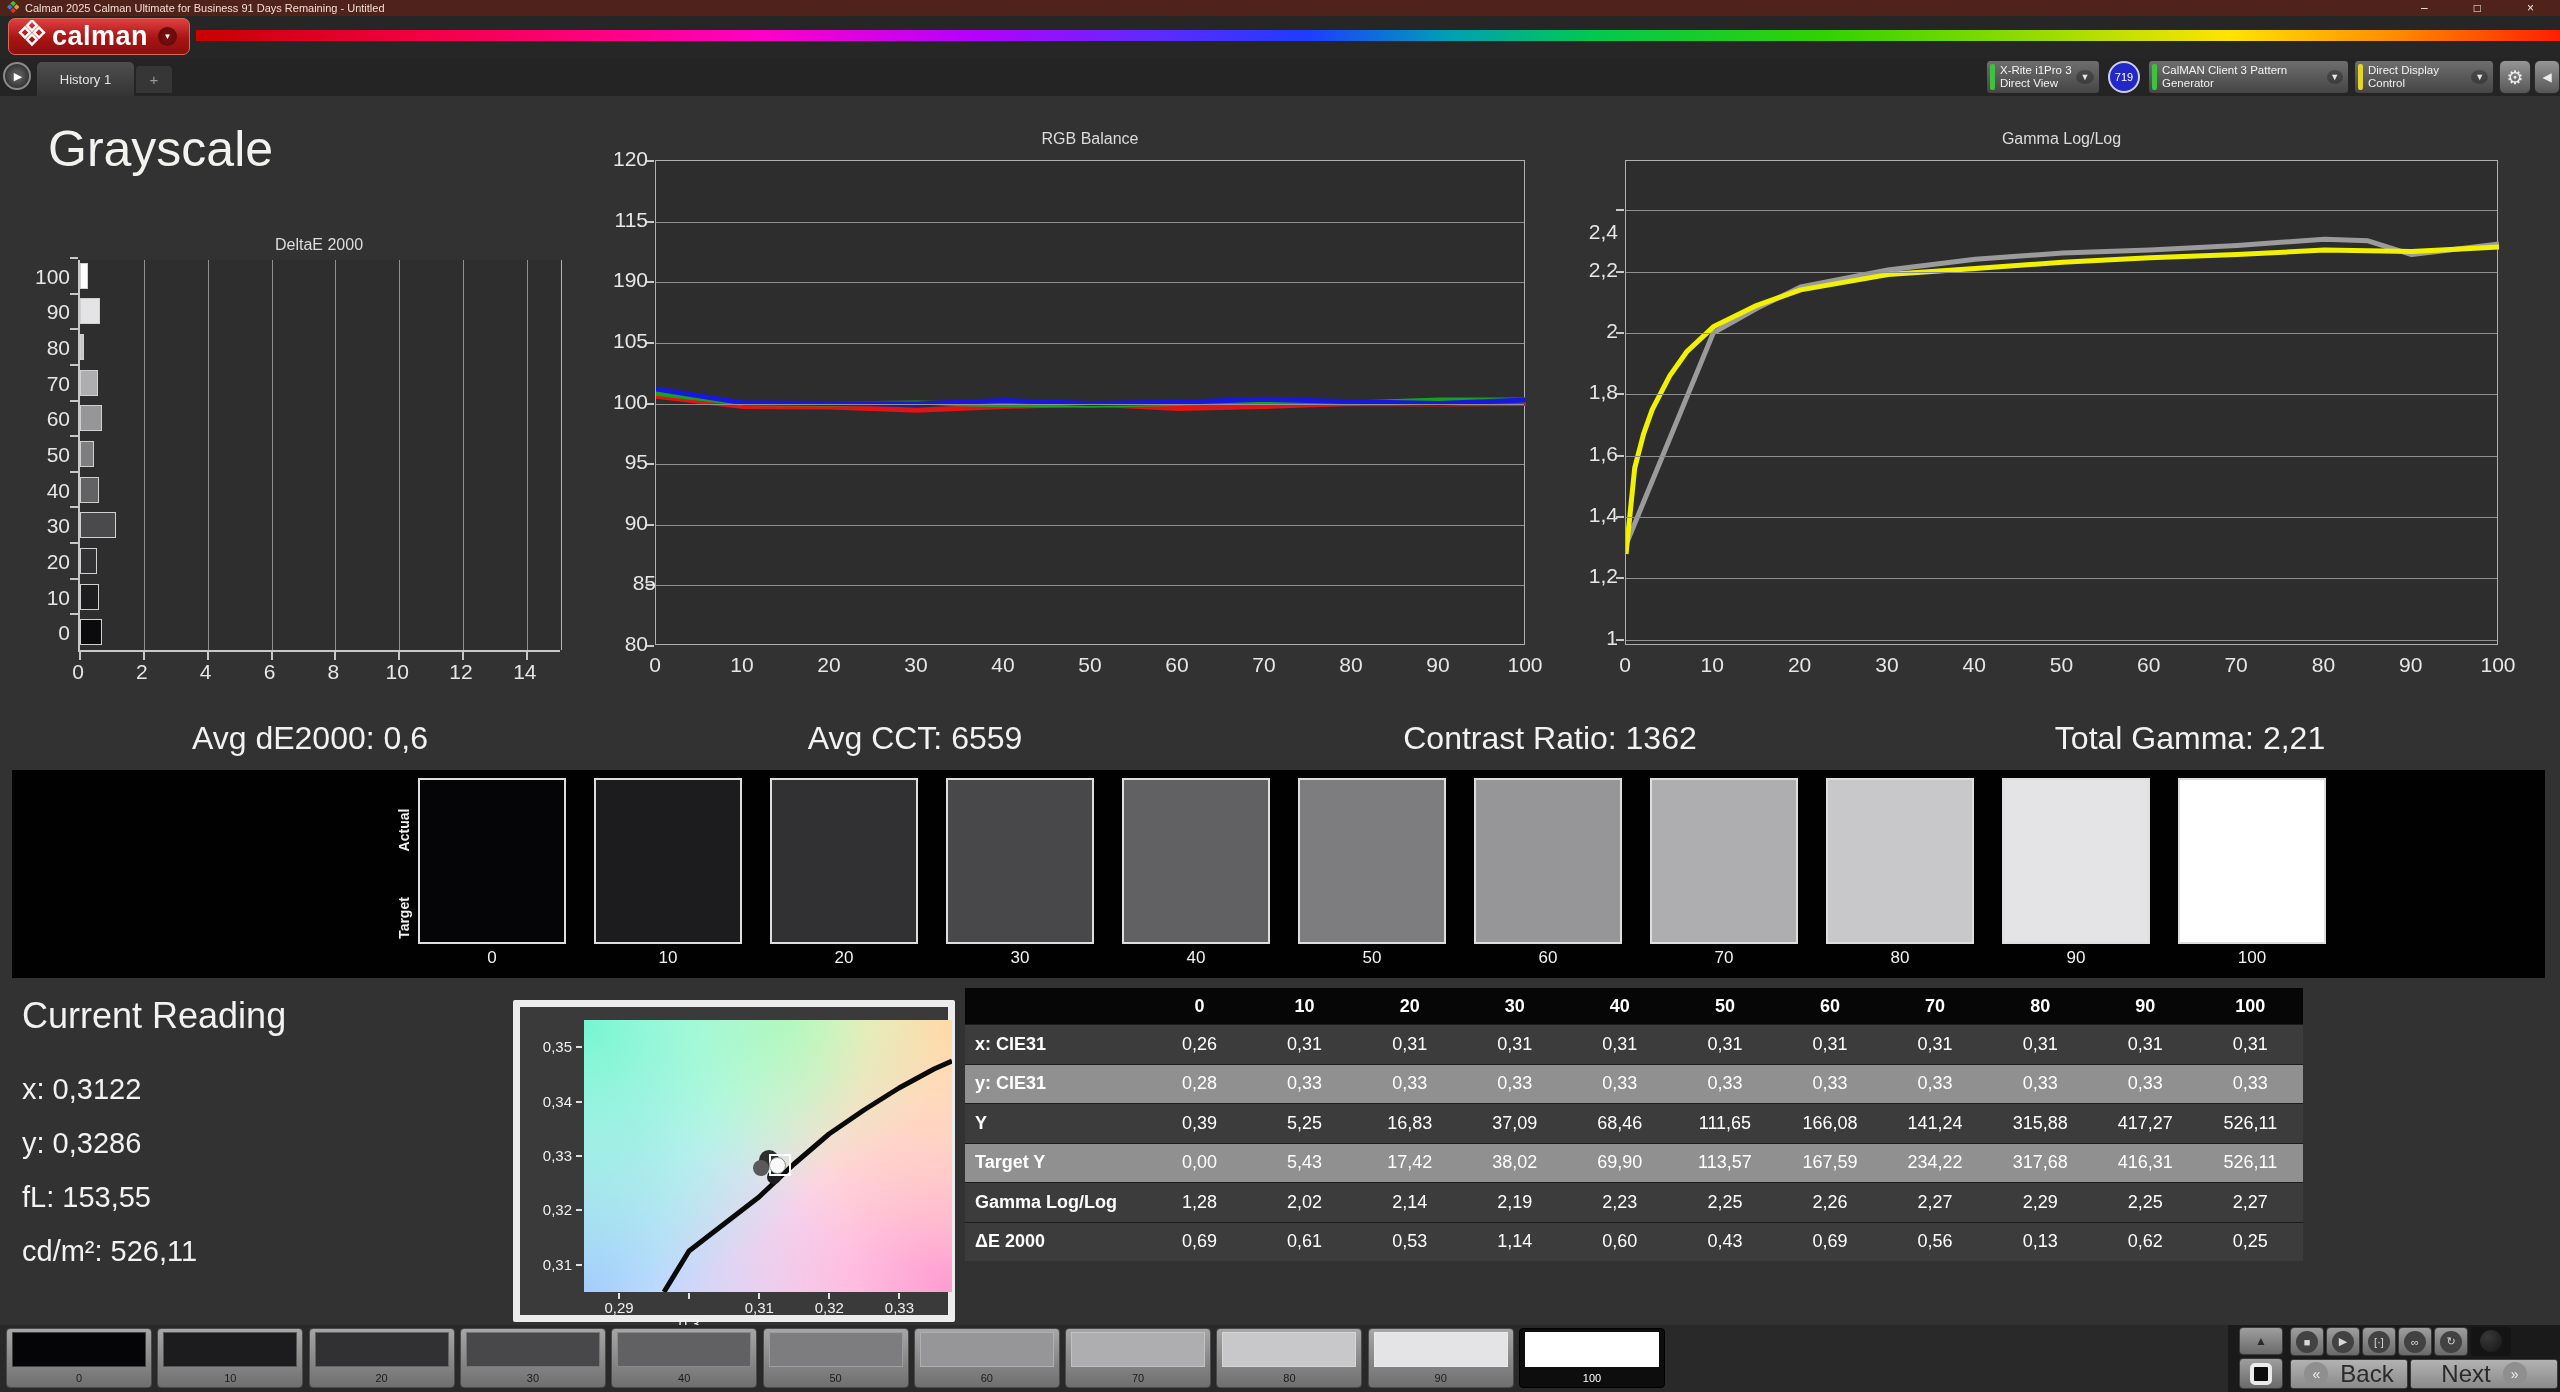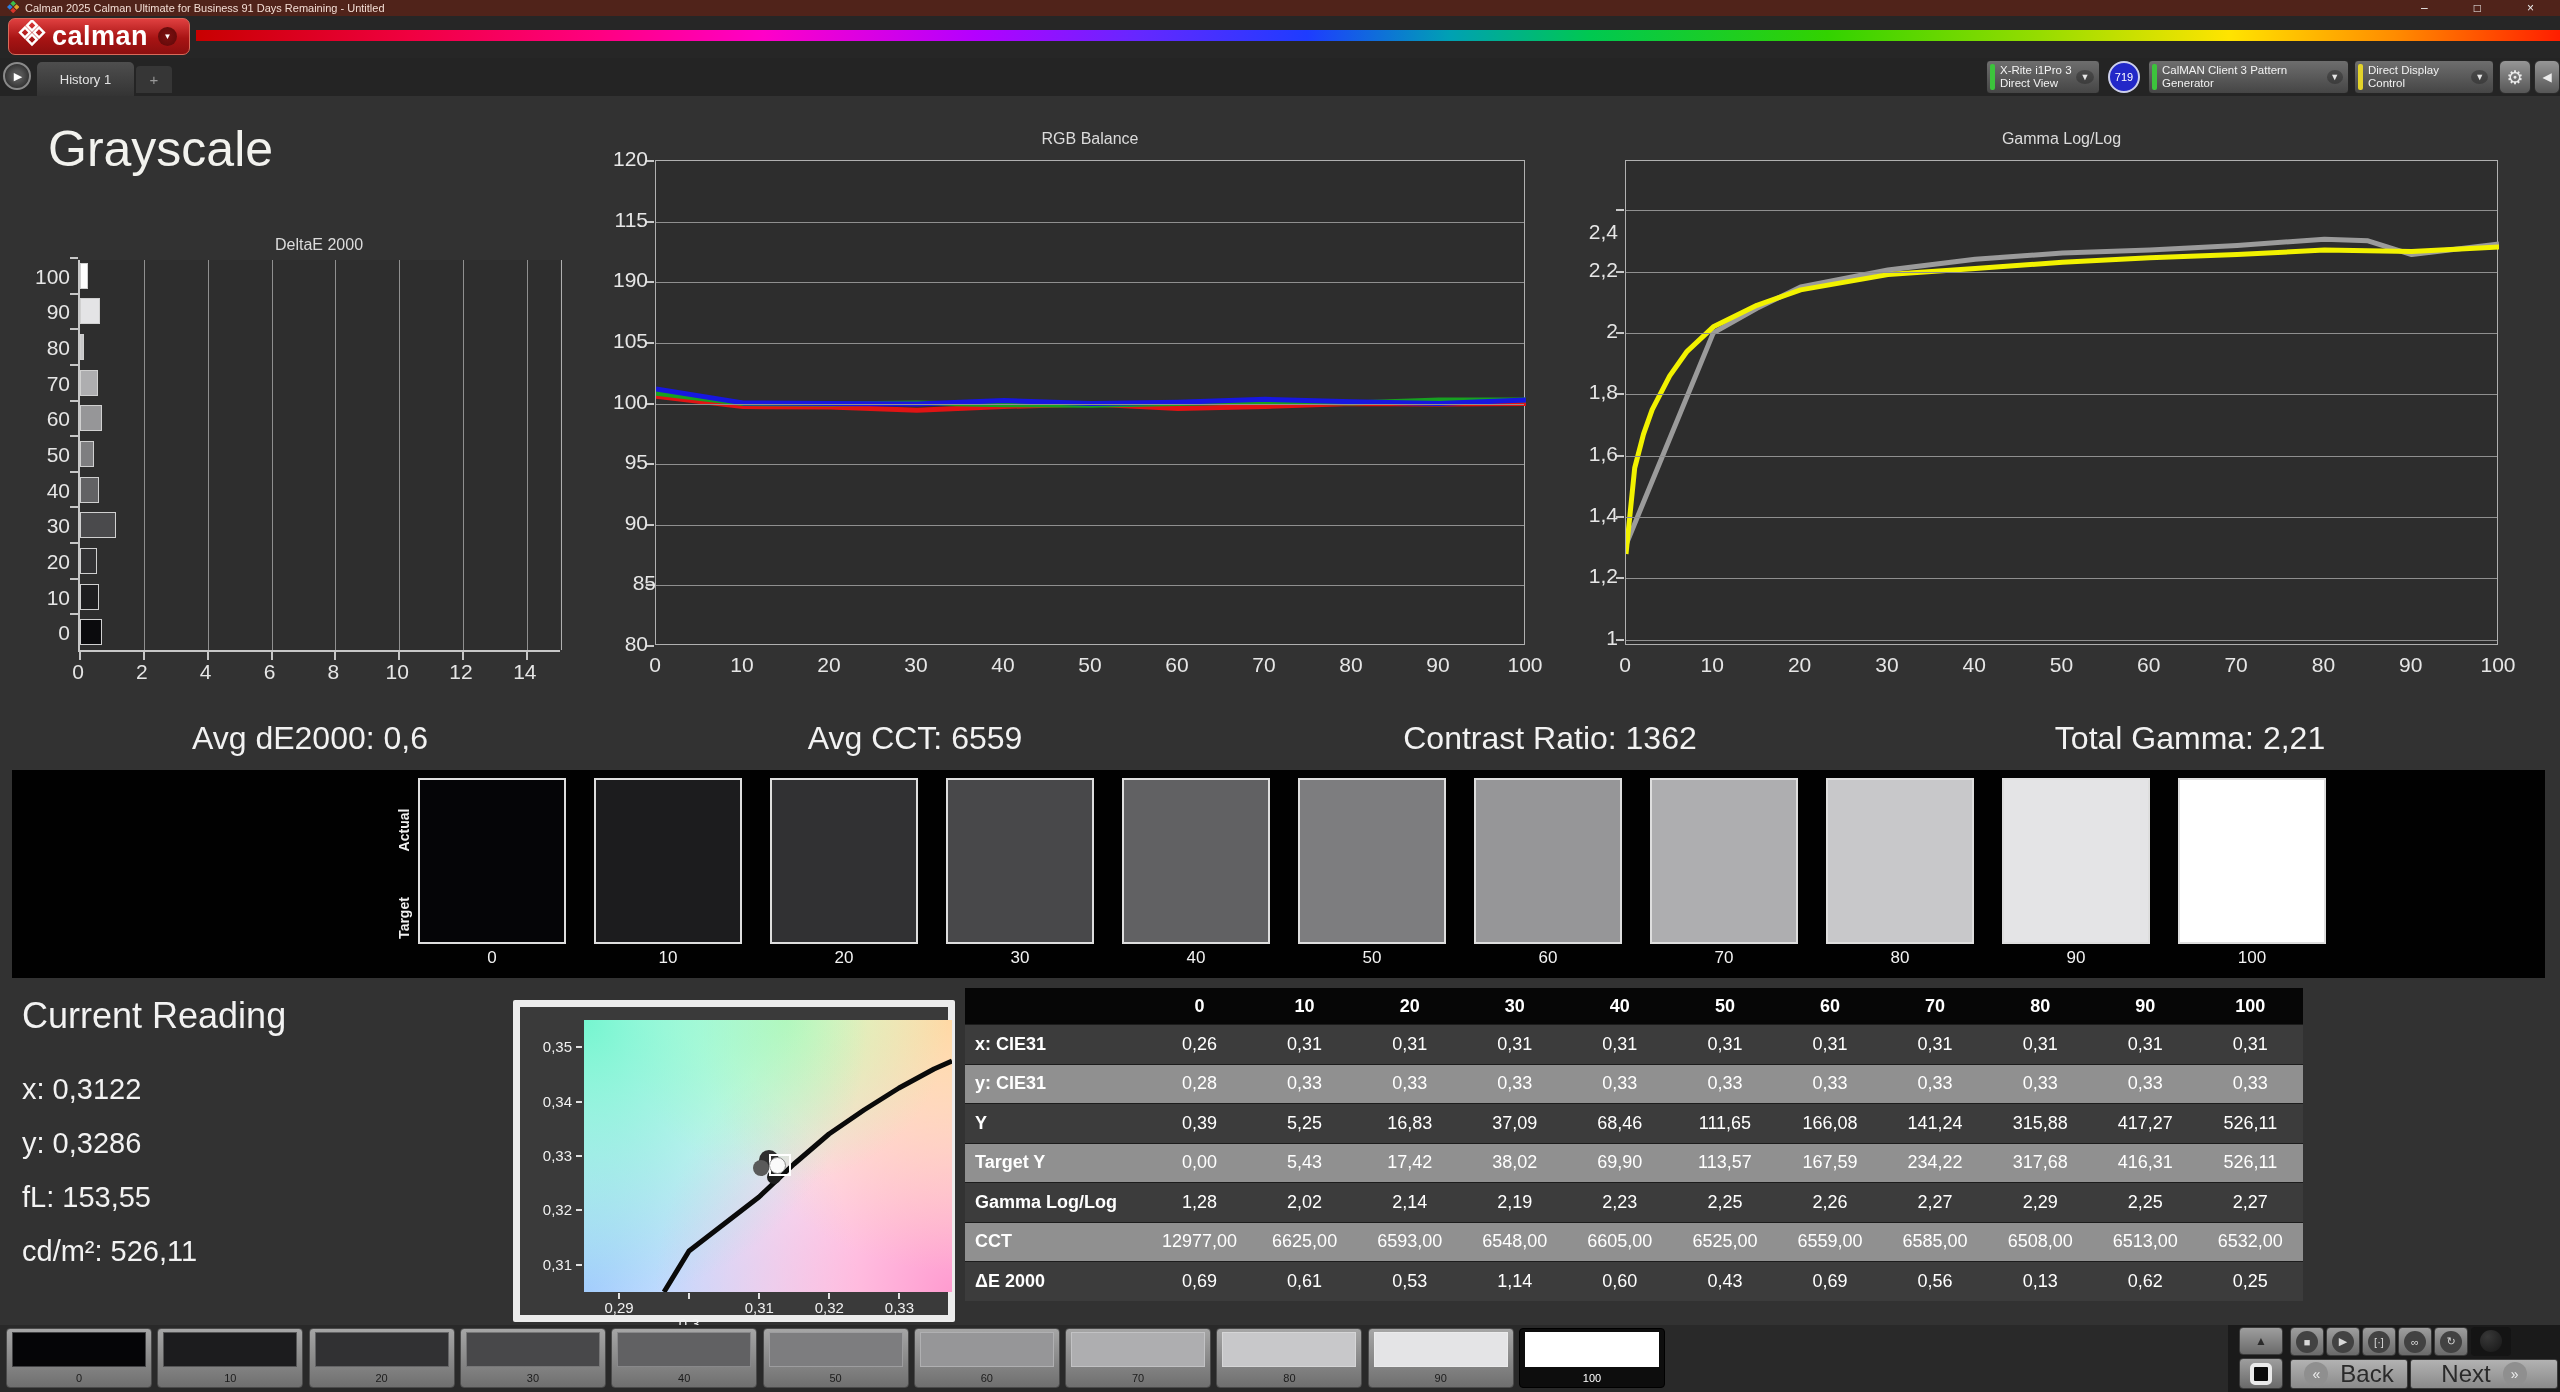--- a/index.html
+++ b/index.html
@@ -452,34 +452,20 @@
       <div class="t-cell" style="width: 105.091px;">2,14</div>
       <div class="t-cell" style="width: 105.091px;">2,19</div>
       <div class="t-cell" style="width: 105.091px;">2,23</div>
       <div class="t-cell" style="width: 105.091px;">2,25</div>
       <div class="t-cell" style="width: 105.091px;">2,26</div>
       <div class="t-cell" style="width: 105.091px;">2,27</div>
       <div class="t-cell" style="width: 105.091px;">2,29</div>
       <div class="t-cell" style="width: 105.091px;">2,25</div>
       <div class="t-cell" style="width: 105.091px;">2,27</div>
     </div>
-    <div class="t-row" style="height: 39.5px; background: rgb(144, 144, 144); border-top: 1px solid rgb(28, 28, 28);">
-      <div class="t-cell t-label" style="width: 182px;">CCT</div>
-      <div class="t-cell" style="width: 105.091px;">12977,00</div>
-      <div class="t-cell" style="width: 105.091px;">6625,00</div>
-      <div class="t-cell" style="width: 105.091px;">6593,00</div>
-      <div class="t-cell" style="width: 105.091px;">6548,00</div>
-      <div class="t-cell" style="width: 105.091px;">6605,00</div>
-      <div class="t-cell" style="width: 105.091px;">6525,00</div>
-      <div class="t-cell" style="width: 105.091px;">6559,00</div>
-      <div class="t-cell" style="width: 105.091px;">6585,00</div>
-      <div class="t-cell" style="width: 105.091px;">6508,00</div>
-      <div class="t-cell" style="width: 105.091px;">6513,00</div>
-      <div class="t-cell" style="width: 105.091px;">6532,00</div>
-    </div>
     <div class="t-row" style="height: 39.5px; background: rgb(60, 60, 60); border-top: 1px solid rgb(28, 28, 28);">
       <div class="t-cell t-label" style="width: 182px;">ΔE 2000</div>
       <div class="t-cell" style="width: 105.091px;">0,69</div>
       <div class="t-cell" style="width: 105.091px;">0,61</div>
       <div class="t-cell" style="width: 105.091px;">0,53</div>
       <div class="t-cell" style="width: 105.091px;">1,14</div>
       <div class="t-cell" style="width: 105.091px;">0,60</div>
       <div class="t-cell" style="width: 105.091px;">0,43</div>
       <div class="t-cell" style="width: 105.091px;">0,69</div>
       <div class="t-cell" style="width: 105.091px;">0,56</div>

